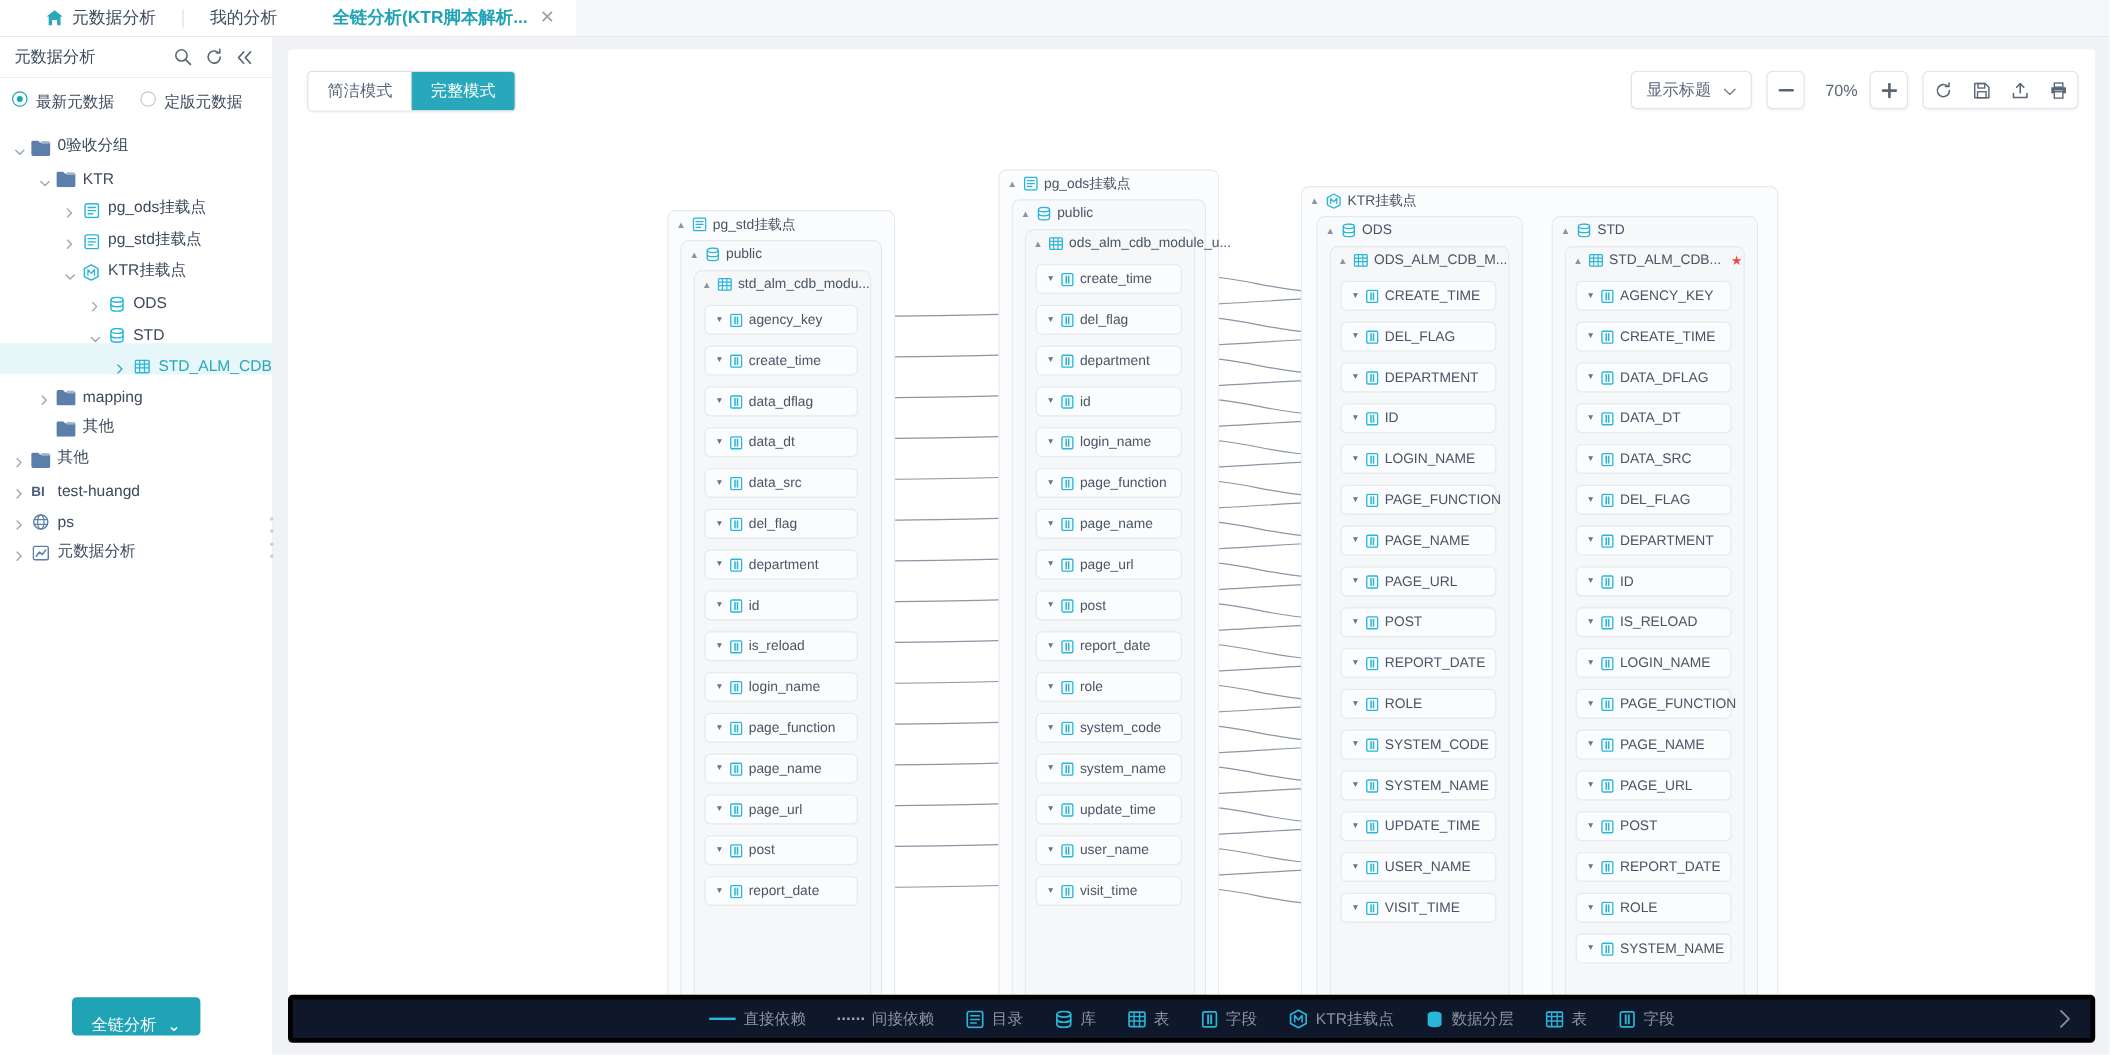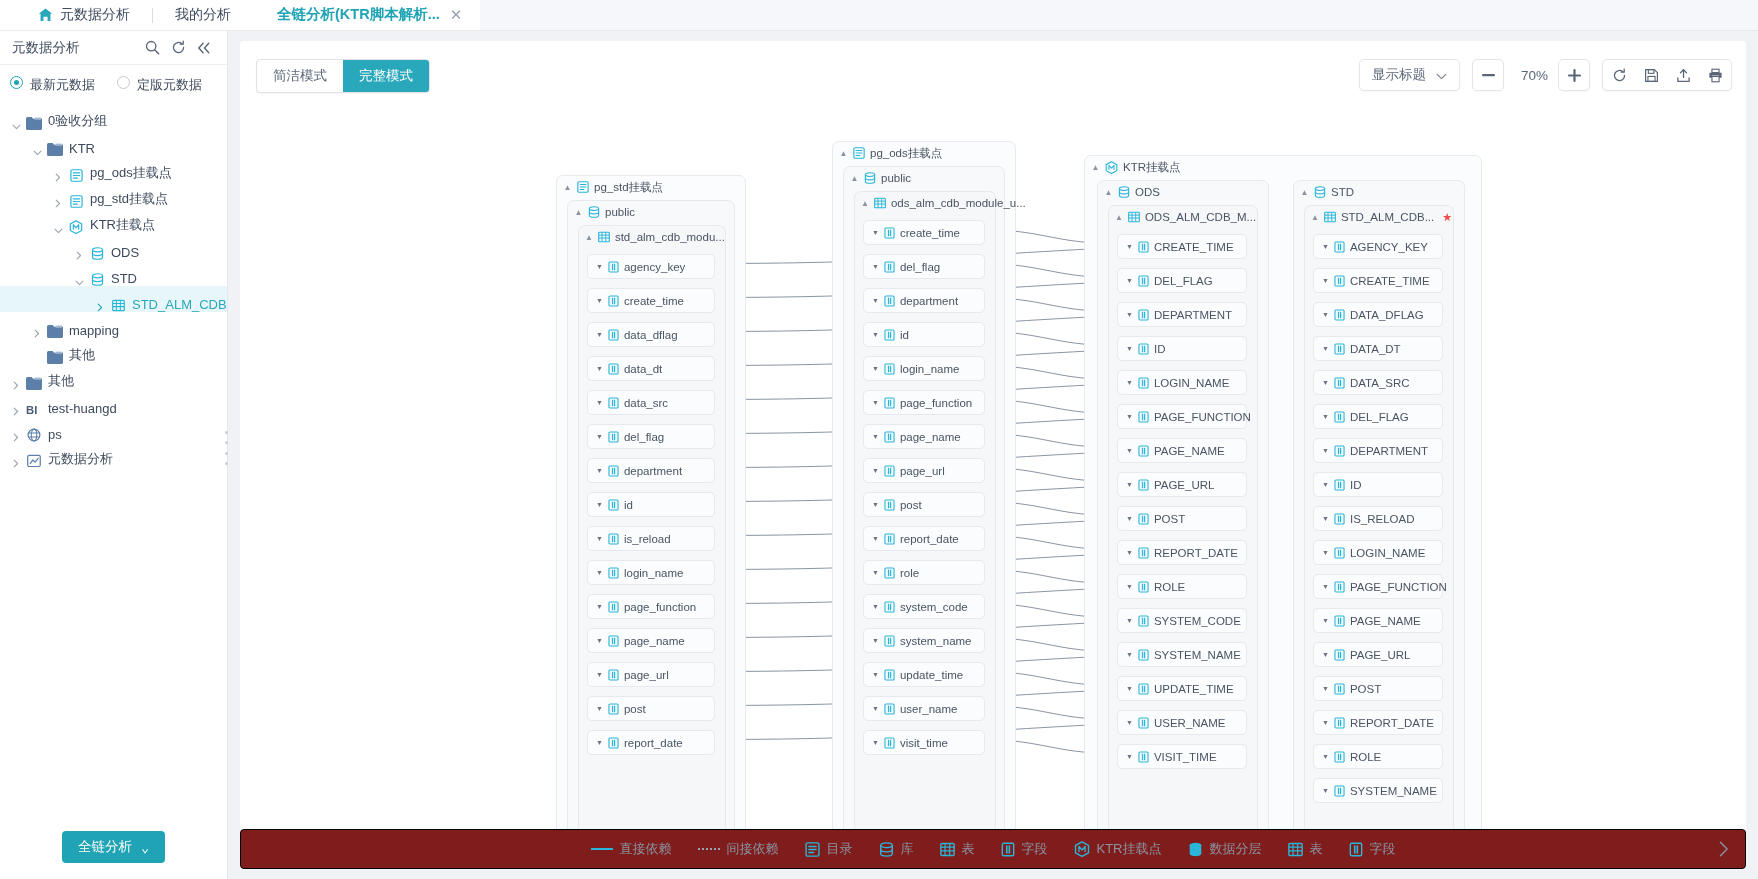--- a/index.html
+++ b/index.html
@@ -73,21 +73,21 @@
   }
   .tnode.sel { background: #e6f6f9; color: #2aa8bb; }
   .tarrow { width: 16px; display: flex; justify-content: center; align-items: center;
             color: #9aa4b0; font-size: 10px; }
   .ticon { width: 20px; display: flex; justify-content: center; align-items: center; margin-right: 4px; }
   .tlabel { overflow: hidden; text-overflow: ellipsis; }
   .sb-foot { height: 64px; display: flex; align-items: center; justify-content: center; }
   .btn-primary {
     background: #1fa3b5; color: #fff; border: none; border-radius: 4px;
     height: 32px; padding: 0 16px; font-size: 13.5px; cursor: pointer;
-    display: flex; align-items: center; gap: 9px; font-family: Liberation Mono, monospace;
+    display: flex; align-items: flex-end; gap: 9px; font-family: Liberation Serif, serif;
   }
   .sb-grip { position: absolute; right: -1px; top: 400px; width: 3px; height: 34px;
              display: flex; flex-direction: column; justify-content: space-between; }
   .sb-grip i { display:block; width:3px; height:3px; border-radius:50%; background:#c8ced6; }
 
   
   .main {
     position: absolute; top: 31px; left: 228px; width: 1530px; height: 848px;
     background: #f0f2f5;
   }
@@ -151,22 +151,22 @@
     padding: 0 8px; font-size: 11.5px; color: #4a5463; white-space: nowrap;
     cursor: pointer;
   }
   .field .fcaret { color: #6b7482; font-size: 7px; }
   .star { color: #ef4b4b; font-size: 11px; margin-left: 3px; }
   .ico-cyan { color: #29b6d8; display: inline-flex; align-items: center; }
 
   
   .legend {
     position: absolute; left: 12px; bottom: 10px; width: 1506px; height: 40px;
-    background: #7f1d1d; border-radius: 4px; display: flex; align-items: center;
-    justify-content: center; gap: 26px; border: 1px solid #000000;
+    background: #0f172a; border-radius: 4px; display: flex; align-items: center;
+    justify-content: center; gap: 26px; border: 4px solid #000000;
   }
   .lg { display: flex; align-items: center; gap: 7px; font-size: 13px; color: #8a94a1; }
   .lg .line-s { width: 22px; height: 0; border-top: 2px solid #29b6d8; }
   .lg .line-d { width: 22px; height: 0; border-top: 2px dotted #9aa4b0; }
   .legend-next {
     position: absolute; right: 8px; top: 50%; transform: translateY(-50%);
     width: 26px; height: 26px; display: flex; align-items: center; justify-content: center;
     color: #8a94a1; cursor: pointer; font-size: 17px;
   }
 </style>

